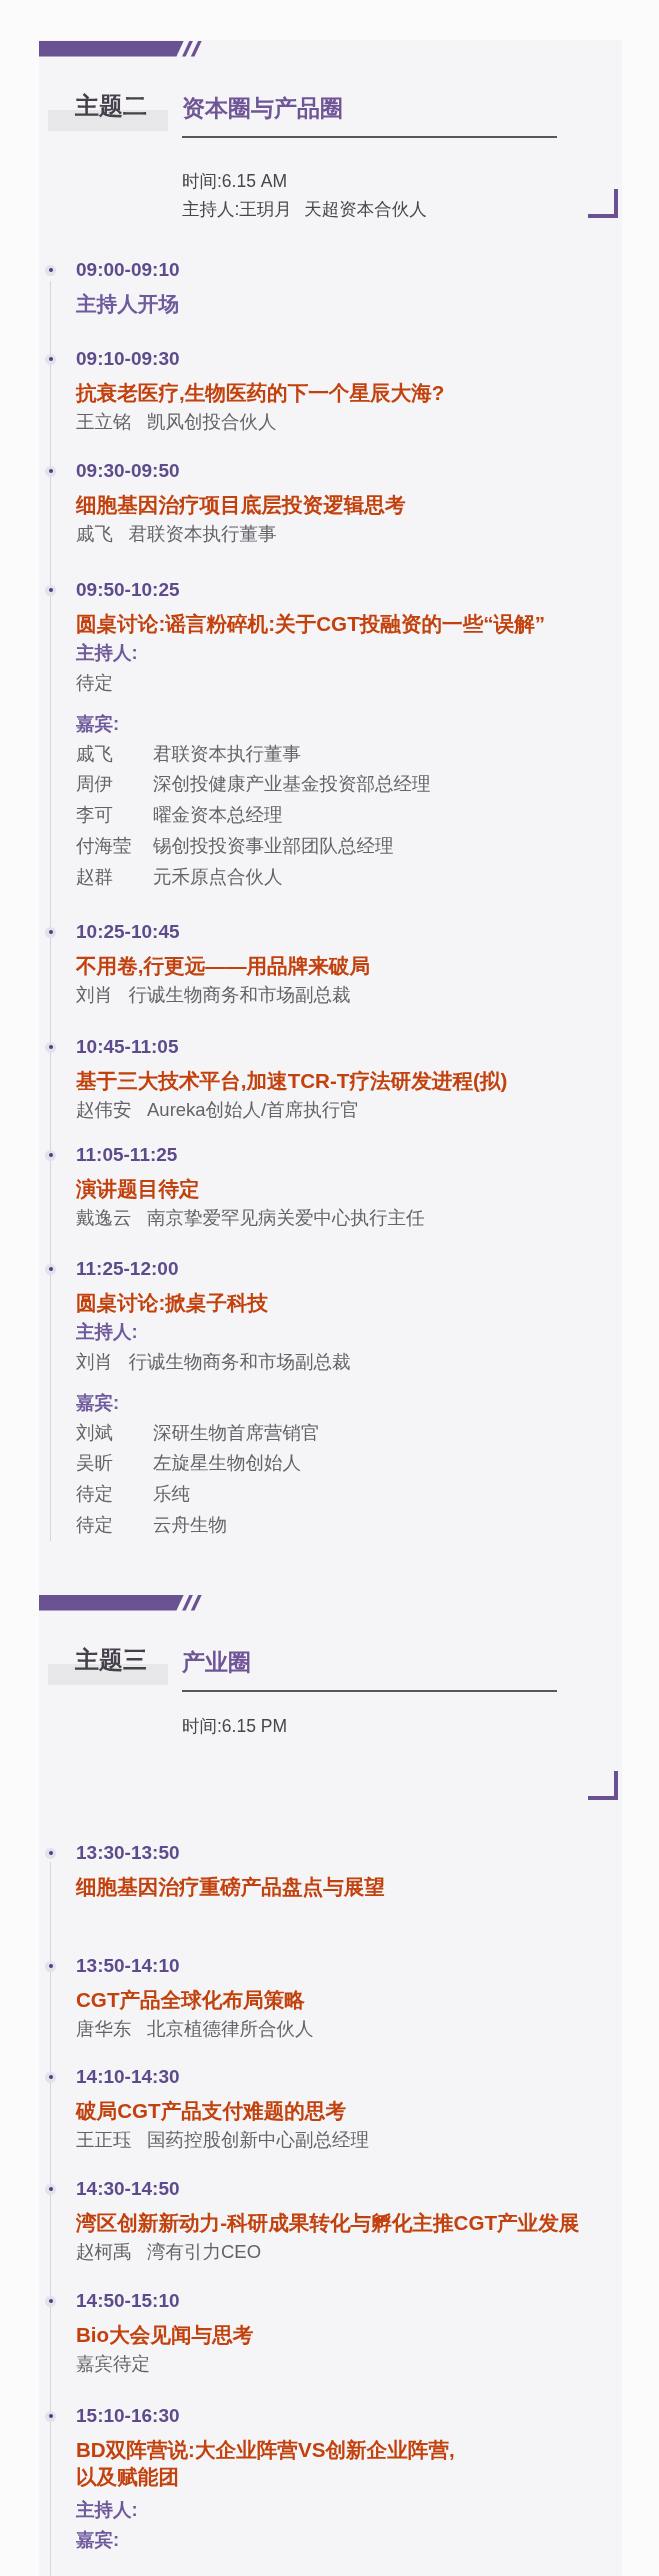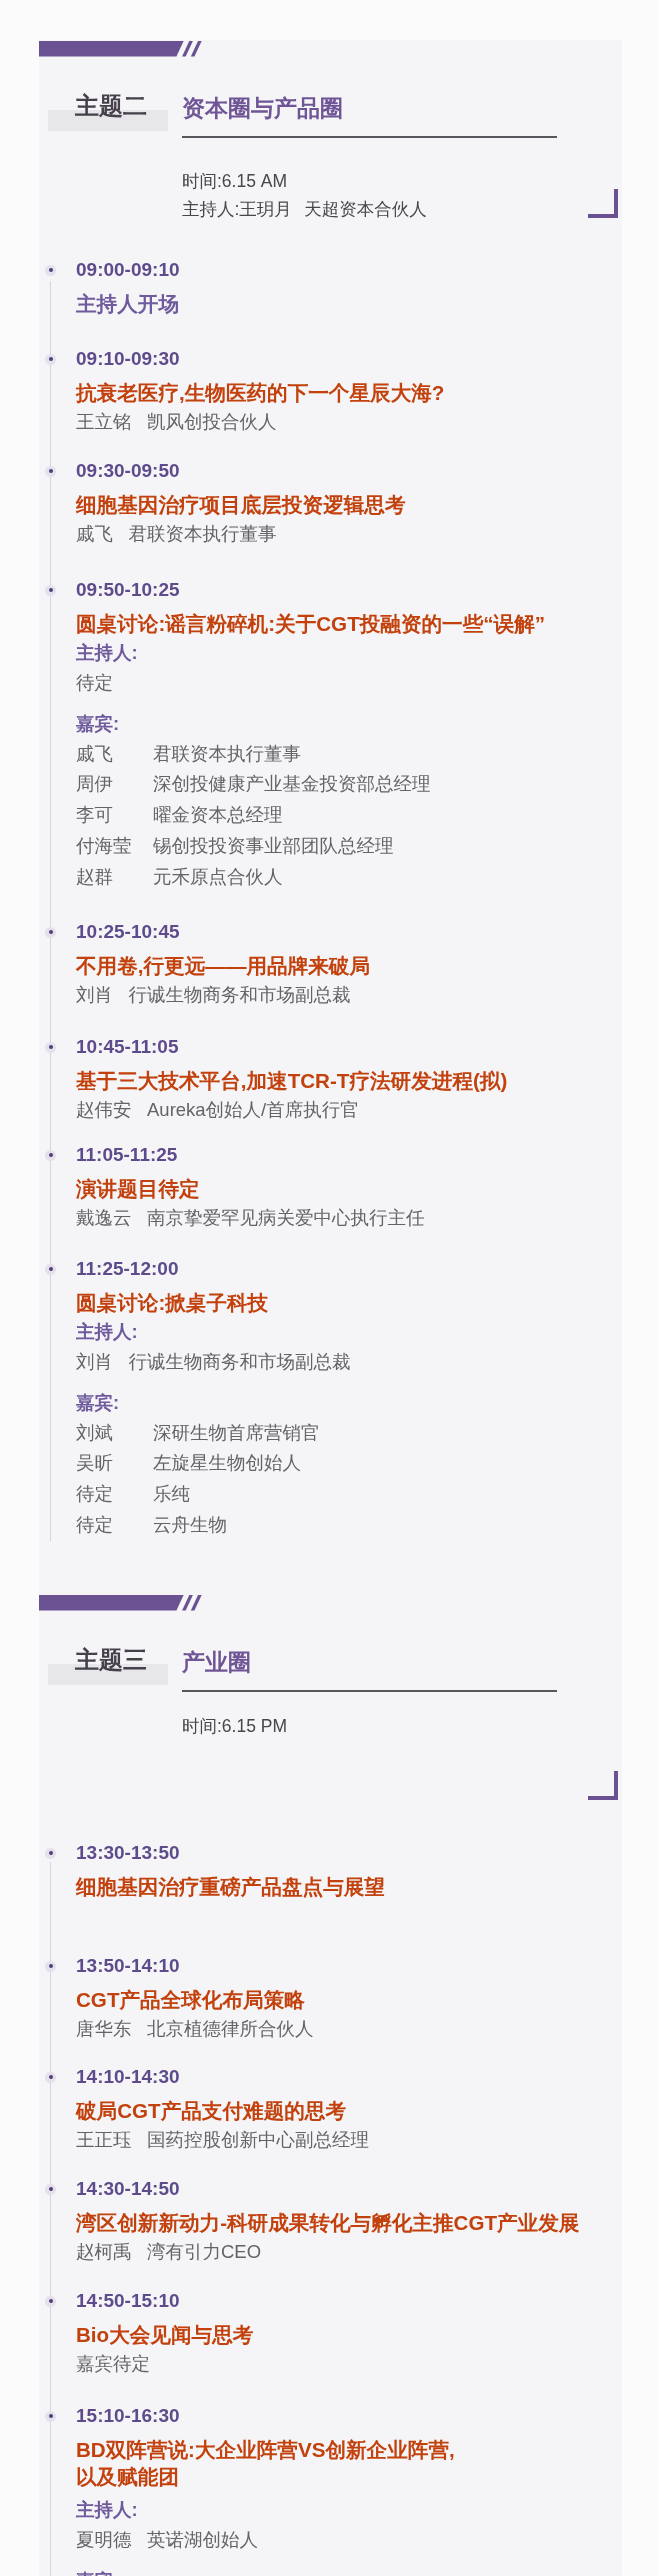--- a/index.html
+++ b/index.html
@@ -213,17 +213,16 @@
       <div class="speaker-row"><span class="speaker-name">嘉宾待定</span><span class="speaker-desc"></span></div>
     </div>
     <div class="item" style="top: 2406px;">
       <span class="bullet"></span>
       <div class="time-row">15:10-16:30</div>
       <div class="title-row tight">
         <div class="title-line">BD双阵营说:大企业阵营VS创新企业阵营,</div>
         <div class="title-line">以及赋能团</div>
       </div>
       <div class="label-row lbl-host">主持人:</div>
-      <div class="speaker-row host-row"><span class="speaker-name">夏明德</span><span class="speaker-desc">英诺湖创始人</span></div>
       <div class="label-row lbl-guest">嘉宾:</div>
     </div>
   </div>
 
 
 </body></html>

